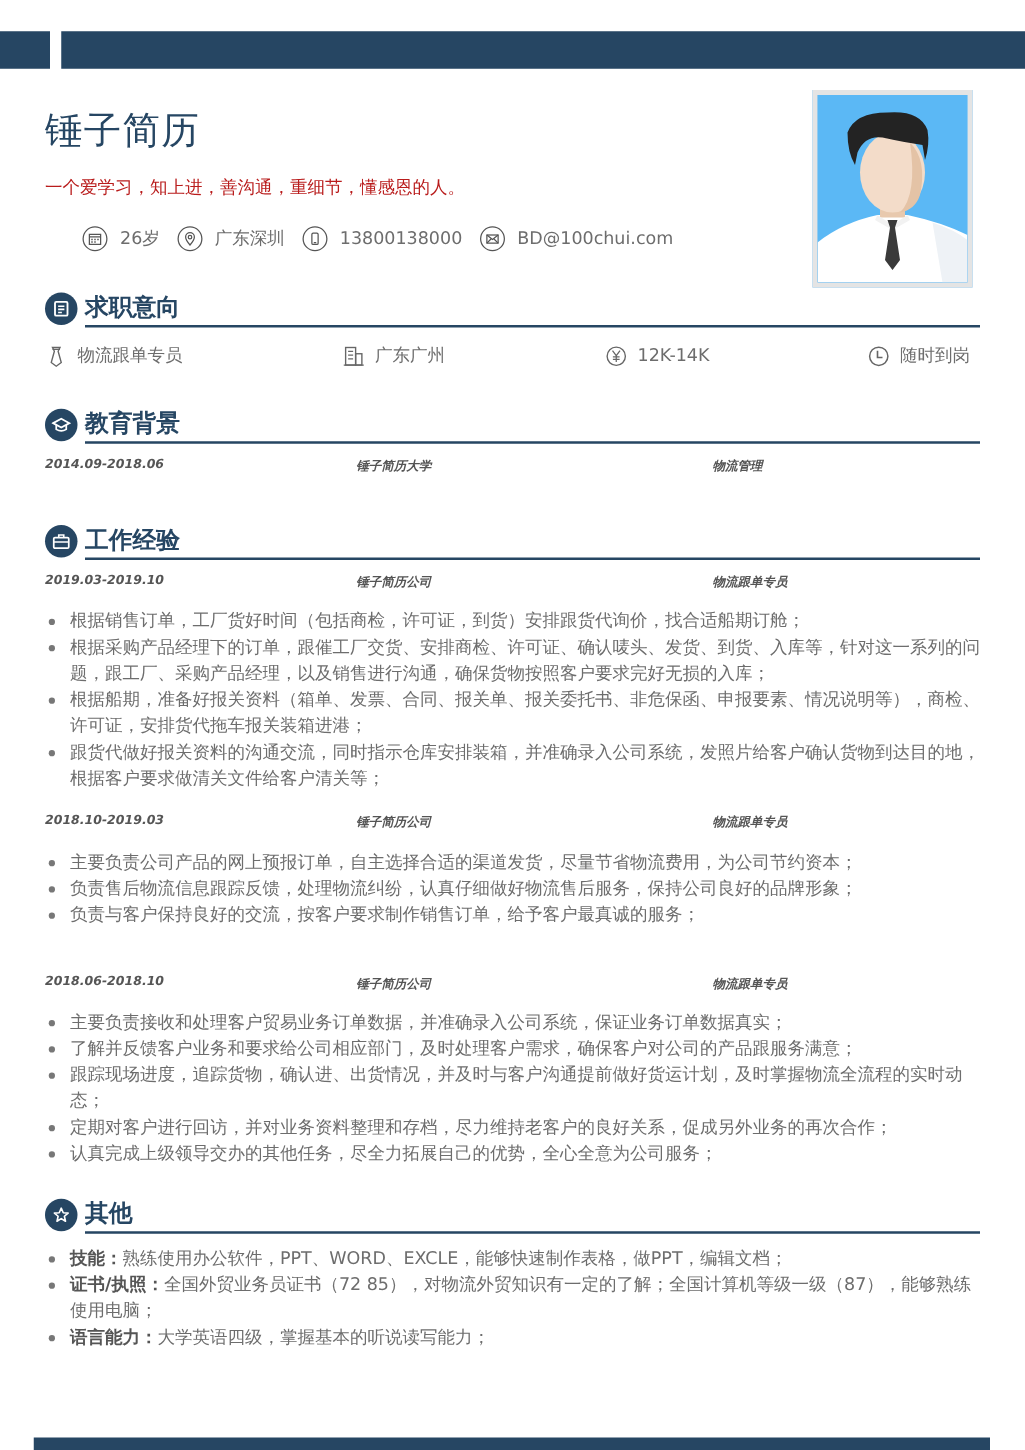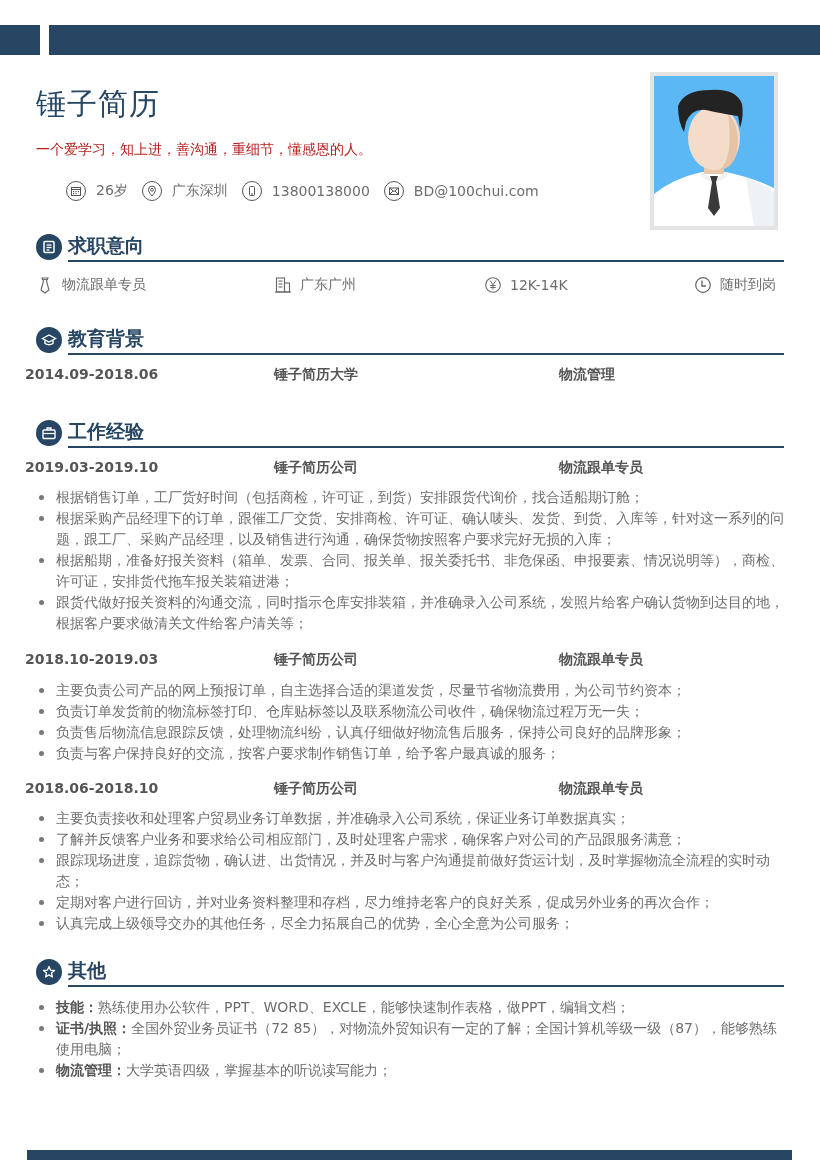--- a/index.html
+++ b/index.html
@@ -22,21 +22,21 @@
   .section-head { position: absolute; left: 36px; width: 748px; height: 30px; }
   .section-head .circ { position: absolute; left: 0; top: 2px; width: 26px; height: 26px; border-radius: 50%; background: #264663; display: flex; align-items: center; justify-content: center; }
   .section-head .circ svg { width: 16px; height: 16px; }
   .section-head .title { position: absolute; left: 32px; top: 1px; font-size: 19px; font-weight: bold; color: #264663; }
   .section-head .rule { position: absolute; left: 32px; right: 0; top: 28px; height: 1.5px; background: #264663; }
 
   .intent-row { position: absolute; left: 36px; top: 276px; width: 748px; height: 22px; font-size: 14px; color: #6d6d6d; }
   .intent-item { position: absolute; top: 0; display: flex; align-items: center; }
   .intent-item svg { width: 18px; height: 18px; margin-right: 8px; }
 
-  .entry-head { position: absolute; left: 25px; width: 748px; height: 20px; font-size: 14px; font-weight: bold; color: #555; }
+  .entry-head { position: absolute; left: 36px; width: 748px; height: 20px; font-size: 10px; font-weight: bold; color: #555; font-style: italic; }
   .entry-head span { position: absolute; top: 0; }
   .entry-head .c1 { left: 0; }
   .entry-head .c2 { left: 249px; }
   .entry-head .c3 { left: 498px; padding-left: 36px; }
 
   .bullets { position: absolute; left: 36px; width: 752px; list-style: none; font-size: 14px; color: #6d6d6d; line-height: 21px; }
   .bullets li { position: relative; padding-left: 20px; }
   .bullets li::before { content: ""; position: absolute; left: 3px; top: 8px; width: 5px; height: 5px; border-radius: 50%; background: #777; }
   .bullets li b { color: #555; }
 </style>
@@ -196,21 +196,20 @@
   <li>跟货代做好报关资料的沟通交流，同时指示仓库安排装箱，并准确录入公司系统，发照片给客户确认货物到达目的地，根据客户要求做清关文件给客户清关等；</li>
 </ul>
 
 <div class="entry-head" style="top:651px;">
   <span class="c1">2018.10-2019.03</span>
   <span class="c2">锤子简历公司</span>
   <span class="c3">物流跟单专员</span>
 </div>
 <ul class="bullets" style="top:680px;">
   <li>主要负责公司产品的网上预报订单，自主选择合适的渠道发货，尽量节省物流费用，为公司节约资本；</li>
-  <li>负责订单发货前的物流标签打印、仓库贴标签以及联系物流公司收件，确保物流过程万无一失；</li>
   <li>负责售后物流信息跟踪反馈，处理物流纠纷，认真仔细做好物流售后服务，保持公司良好的品牌形象；</li>
   <li>负责与客户保持良好的交流，按客户要求制作销售订单，给予客户最真诚的服务；</li>
 </ul>
 
 <div class="entry-head" style="top:780px;">
   <span class="c1">2018.06-2018.10</span>
   <span class="c2">锤子简历公司</span>
   <span class="c3">物流跟单专员</span>
 </div>
 <ul class="bullets" style="top:808px;">
@@ -227,16 +226,16 @@
         <path d="M8 2.5 L9.6 6.2 L13.5 6.5 L10.5 9 L11.4 13 L8 10.9 L4.6 13 L5.5 9 L2.5 6.5 L6.4 6.2Z" fill="none" stroke="#fff" stroke-width="1.3" stroke-linejoin="round"></path>
       </svg>
   </div>
   <div class="title">其他</div>
   <div class="rule"></div>
 </div>
 
 <ul class="bullets" style="top:997px;">
   <li><b>技能：</b><span>熟练使用办公软件，PPT、WORD、EXCLE，能够快速制作表格，做PPT，编辑文档；</span></li>
   <li><b>证书/执照：</b><span>全国外贸业务员证书（72 85），对物流外贸知识有一定的了解；全国计算机等级一级（87），能够熟练使用电脑；</span></li>
-  <li><b>物流管理：</b><span>大学英语四级，掌握基本的听说读写能力；</span></li>
+  <li><b>语言能力：</b><span>大学英语四级，掌握基本的听说读写能力；</span></li>
 </ul>
 
 <div class="bottom-bar"></div>
 
 </body></html>

